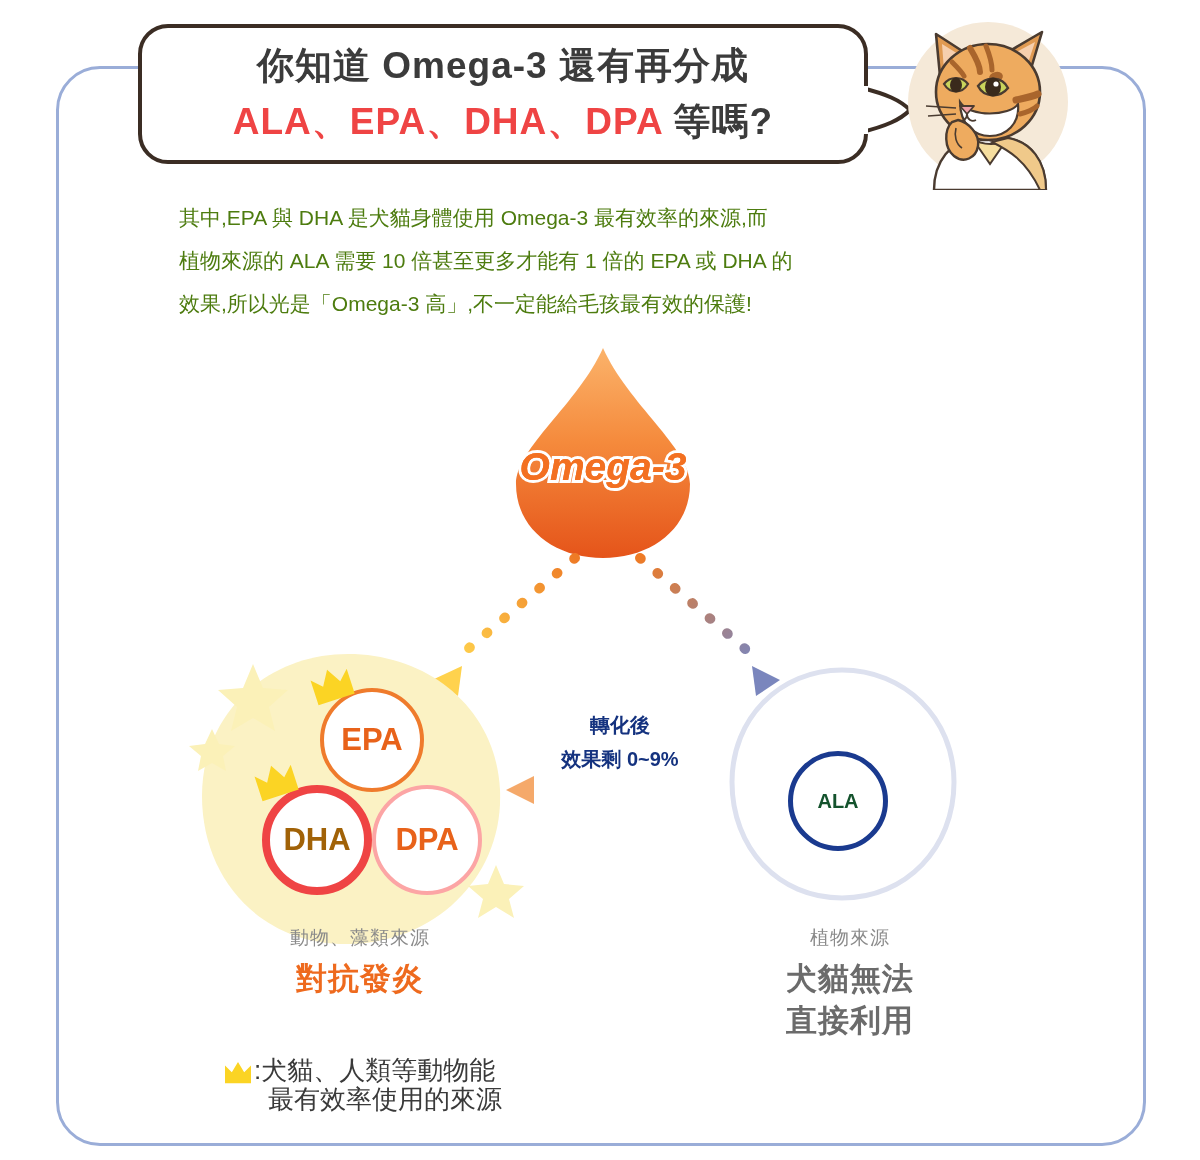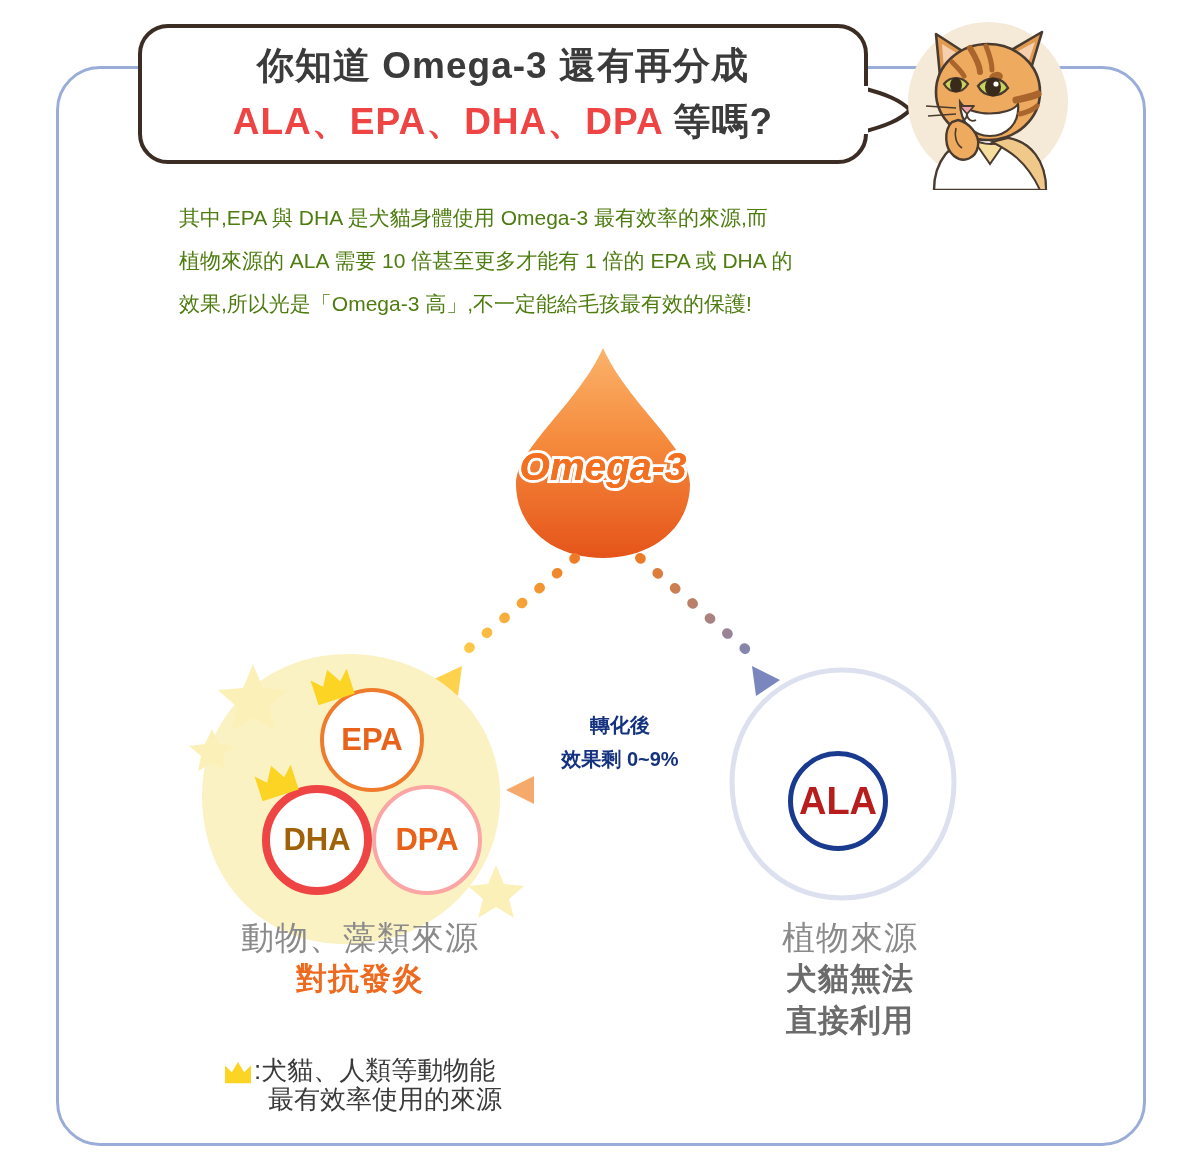--- a/index.html
+++ b/index.html
@@ -81,33 +81,33 @@
   .crown { position: absolute; width: 44px; height: 38px; }
   .crown-epa { left: 310px; top: 336px; transform: rotate(-18deg); }
   .crown-dha { left: 254px; top: 432px; transform: rotate(-18deg); }
 
   .star { position: absolute; }
 
   
   .right-blob { position: absolute; left: 728px; top: 336px; width: 230px; height: 236px; }
   .c-ala {
     left: 788px; top: 421px; width: 100px; height: 100px;
-    border: 5px solid #1a3a8f; font-size: 38px; color: #b91c1c;
+    border: 5px solid #1a3a8f; font-size: 20px; color: #14532d;
   }
 
   .conv-label {
     position: absolute; left: 500px; top: 378px; width: 240px;
     text-align: center; color: #14327f;
     font-size: 20px; font-weight: bold; line-height: 34px;
   }
 
   
   .cap-left { position: absolute; left: 170px; top: 918px; width: 380px; text-align: center; }
   .cap-right { position: absolute; left: 680px; top: 918px; width: 340px; text-align: center; }
-  .cap-sub { font-size: 33px; color: #8a8a8a; line-height: 40px; letter-spacing: 1px; }
+  .cap-sub { font-size: 19px; color: #8a8a8a; line-height: 40px; letter-spacing: 1px; }
   .cap-main-orange { font-size: 31px; font-weight: bold; color: #ee6a1e; line-height: 42px; letter-spacing: 1px; }
   .cap-main-gray { font-size: 31px; font-weight: bold; color: #6b6b6b; line-height: 42px; letter-spacing: 1px; }
 
   
   .footnote { position: absolute; left: 222px; top: 1056px; width: 330px; }
   .fn-row { display: flex; align-items: flex-start; }
   .fn-crown { width: 32px; height: 26px; margin-top: 4px; flex: 0 0 auto; }
   .fn-text { font-size: 26px; color: #3a3a3a; line-height: 29px; }
   .fn-text div { white-space: nowrap; }
 </style>

